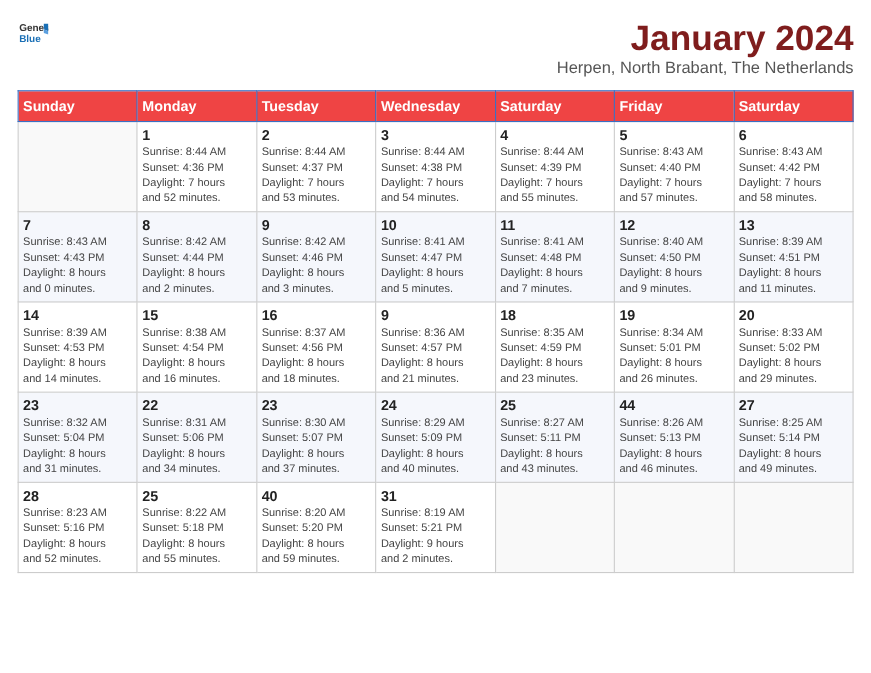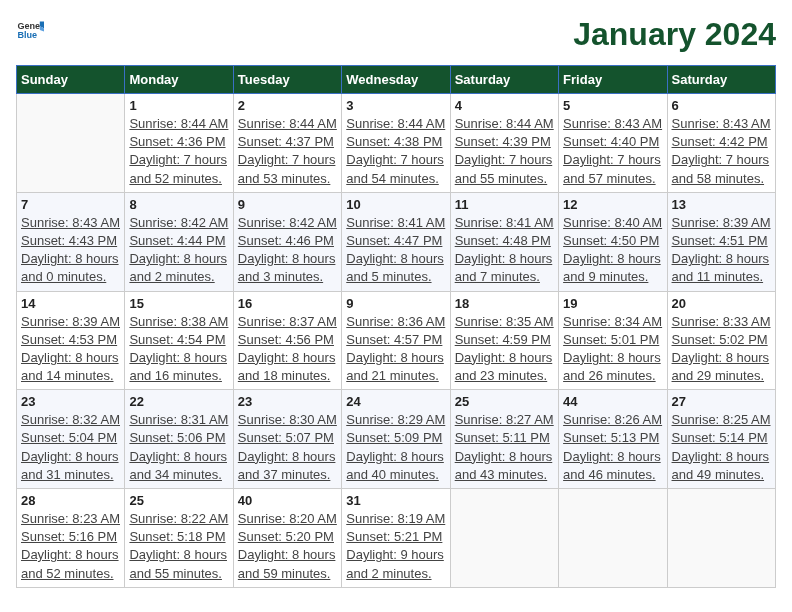--- a/index.html
+++ b/index.html
@@ -24,33 +24,33 @@
     .logo-icon {
       width: 28px;
       height: 28px;
     }
     .title-block {
       text-align: right;
     }
     .cal-title {
       font-size: 32px;
       font-weight: bold;
-      color: #14532d;
+      color: #7f1d1d;
     }
     .cal-subtitle {
       font-size: 15px;
       color: #555;
     }
     table {
       width: 100%;
       border-collapse: collapse;
       font-size: 11px;
     }
     th {
-      background-color: #14532d;
+      background-color: #ef4444;
       color: #fff;
       padding: 6px 4px;
       text-align: left;
       font-size: 13px;
       font-weight: bold;
       border: 1px solid #3a6fc4;
     }
     td {
       border: 1px solid #ccc;
       vertical-align: top;
@@ -64,42 +64,42 @@
     }
     .day-num {
       font-weight: bold;
       font-size: 13px;
       color: #222;
       display: block;
       margin-bottom: 2px;
     }
     .day-info {
       color: #444;
-      font-size: 13px;
+      font-size: 10px;
       line-height: 1.4;
-      text-decoration: underline;
     }
     tr:nth-child(even) td:not(.empty) {
       background: #f5f7fc;
     }
   </style>
 </head>
 <body>
 
 <div class="header">
   <div class="logo">
     <svg class="logo-icon" viewBox="0 0 40 40" xmlns="http://www.w3.org/2000/svg">
       <text x="2" y="18" font-size="13" font-weight="bold" fill="#333">General</text>
       <text x="2" y="32" font-size="13" font-weight="bold" fill="#1a6fb5">Blue</text>
       <polygon points="34,8 40,8 40,18 34,14" fill="#1a6fb5"></polygon>
       <polygon points="34,14 40,18 40,22 34,20" fill="#5a9fdf"></polygon>
     </svg>
   </div>
   <div class="title-block">
     <div class="cal-title">January 2024</div>
+    <div class="cal-subtitle">Herpen, North Brabant, The Netherlands</div>
   </div>
 </div>
 
 <table>
   <thead>
     <tr>
       <th>Sunday</th>
       <th>Monday</th>
       <th>Tuesday</th>
       <th>Wednesday</th>

